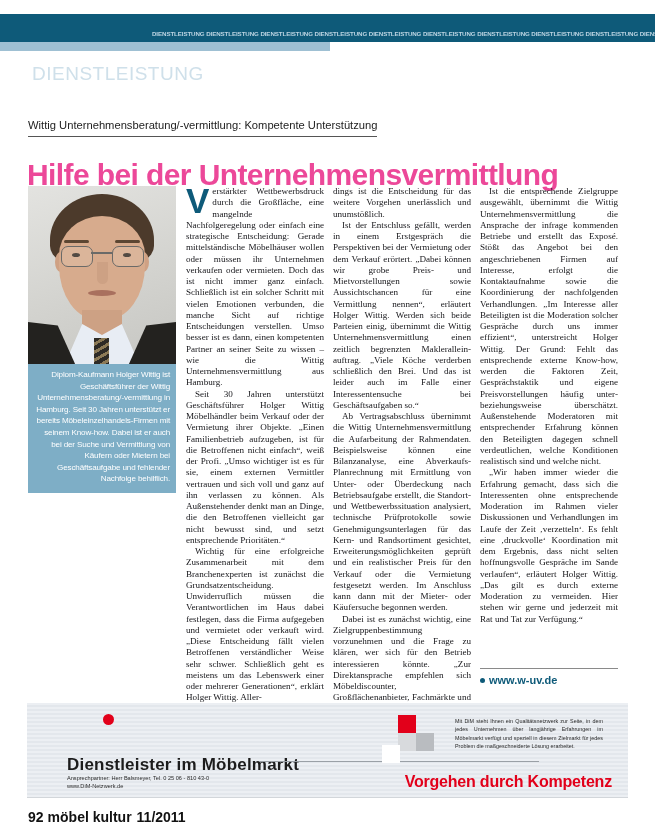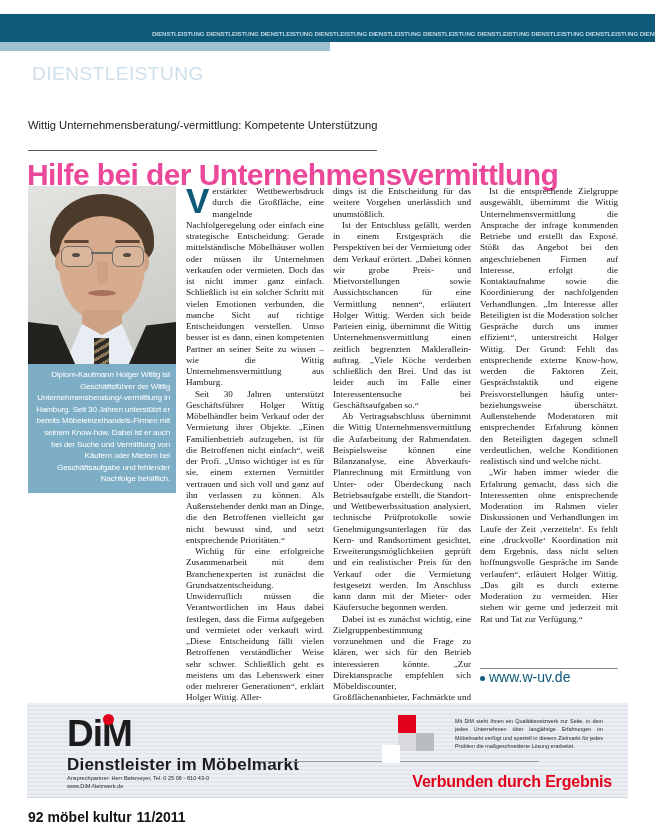--- a/index.html
+++ b/index.html
@@ -55,21 +55,21 @@
   }
 
   
   .kicker {
     position: absolute;
     left: 28px; top: 119px;
     font-family: "Liberation Sans", sans-serif;
     font-size: 11.2px;
     color: #222;
     border-bottom: 1px solid #555;
-    padding-bottom: 19px;
+    padding-bottom: 5px;
     white-space: nowrap;
   }
   .headline {
     position: absolute;
     left: 27px; top: 138px;
     font-family: "Liberation Sans", sans-serif;
     font-weight: 700;
     font-size: 30px;
     letter-spacing: -0.6px;
     color: #ec4899;
@@ -223,23 +223,24 @@
     line-height: 28px;
     padding: 1px 3px 0 0;
     color: #0e5a79;
   }
 
   .weblink {
     position: absolute;
     left: 480px; top: 668px;
     width: 138px;
     border-top: 1px solid #8a8a8a;
-    font-family: "Liberation Sans", sans-serif;
-    font-weight: 400;
-    font-size: 14px;
+    padding-top: 5px;
+    font-family: "Liberation Sans", sans-serif;
+    font-weight: 700;
+    font-size: 11px;
     color: #0e5a79;
   }
   .weblink .dot {
     display: inline-block;
     width: 5px; height: 5px;
     border-radius: 50%;
     background: #0e5a79;
     margin-right: 4px;
     vertical-align: 1px;
   }
@@ -394,33 +395,32 @@
 <div class="col" id="col3">
   <p>Ist die entsprechende Zielgruppe ausgewählt, übernimmt die Wittig Unternehmensvermittlung die Ansprache der infrage kommenden Betriebe und erstellt das Exposé. Stößt das Angebot bei den angeschriebenen Firmen auf Interesse, erfolgt die Kontaktaufnahme sowie die Koordinierung der nachfolgenden Verhandlungen. „Im Interesse aller Beteiligten ist die Moderation solcher Gespräche durch uns immer effizient“, unterstreicht Holger Wittig. Der Grund: Fehlt das entsprechende externe Know-how, werden die Faktoren Zeit, Gesprächstaktik und eigene Preisvorstellungen häufig unter- beziehungsweise überschätzt. Außenstehende Moderatoren mit entsprechender Erfahrung können den Beteiligten dagegen schnell verdeutlichen, welche Konditionen realistisch sind und welche nicht.</p>
   <p>„Wir haben immer wieder die Erfahrung gemacht, dass sich die Interessenten ohne entsprechende Moderation im Rahmen vieler Diskussionen und Verhandlungen im Laufe der Zeit ‚verzetteln‘. Es fehlt eine ‚druckvolle‘ Koordination mit dem Ergebnis, dass nicht selten hoffnungsvolle Gespräche im Sande verlaufen“, erläutert Holger Wittig. „Das gilt es durch externe Moderation zu vermeiden. Hier stehen wir gerne und jederzeit mit Rat und Tat zur Verfügung.“</p>
 </div>
 
 <div class="weblink">
   <span class="dot"></span><span>www.w-uv.de</span>
 </div>
 
 <div class="ad">
-  <div class="logo"><span>D</span><span class="dotless-i">i</span><span>M</span></div>
   <div class="reddot"></div>
   <div class="tagline">Dienstleister im Möbelmarkt</div>
   <div class="rule"></div>
   <div class="contact">
     <div>Ansprechpartner: Herr Balsmeyer, Tel. 0 25 06 - 810 43-0</div>
     <div>www.DiM-Netzwerk.de</div>
   </div>
   <div class="squares">
     <div class="sq red"></div>
     <div class="sq gray2"></div>
     <div class="sq gray1"></div>
     <div class="sq white"></div>
   </div>
   <div class="blurb">Mit DiM steht Ihnen ein Qualitätsnetzwerk zur Seite, in dem jedes Unternehmen über langjährige Erfahrungen im Möbelmarkt verfügt und speziell in diesem Zielmarkt für jedes Problem die maßgeschneiderte Lösung erarbeitet.</div>
-  <div class="slogan">Verbunden durch Ergebnis</div>
+  <div class="slogan">Vorgehen durch Kompetenz</div>
 </div>
 
 <div class="folio">
   <span class="num">92</span><span>möbel kultur</span><span class="issue">11/2011</span>
 </div>
 
 </body></html>

